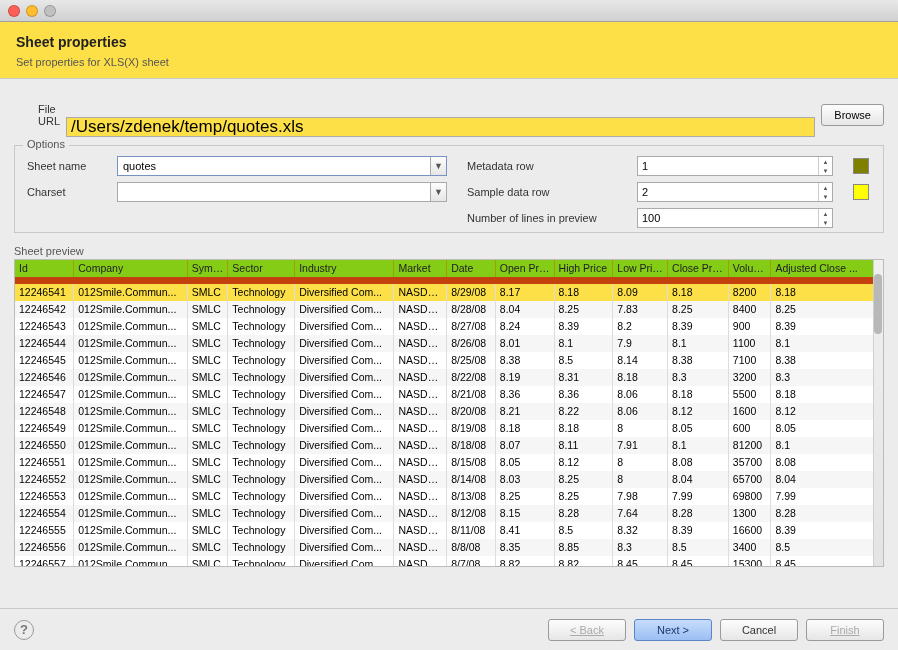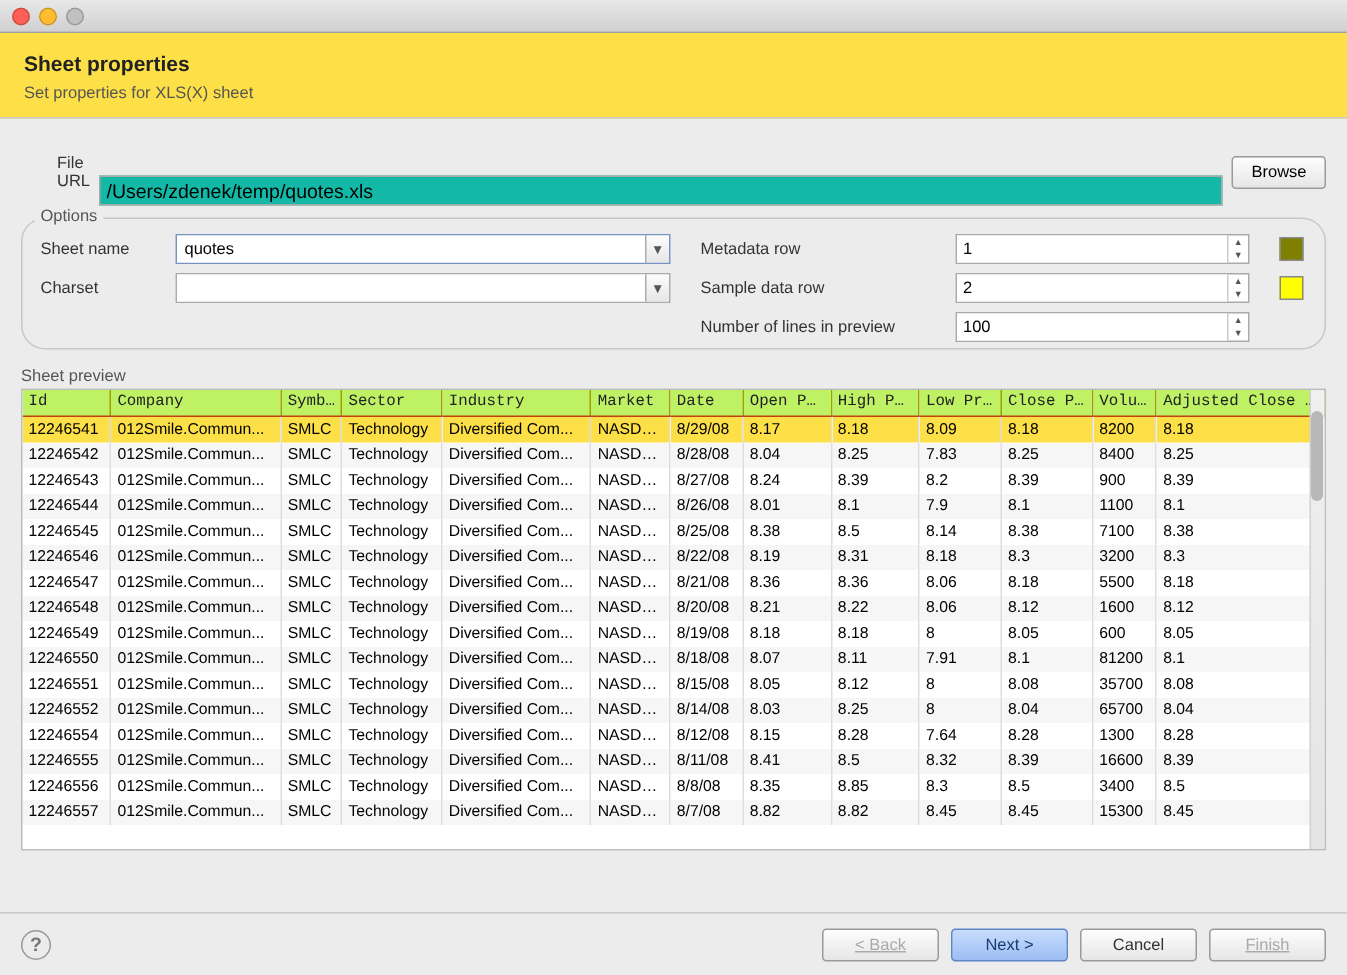--- a/index.html
+++ b/index.html
@@ -9,43 +9,43 @@
 .tl-close { background: #ff5f57; }
 .tl-min { background: #ffbd2e; }
 .tl-zoom { background: #c0c0c0; }
 .header { padding: 12px 16px 10px 16px; background: #fde047; border-bottom: 1px solid #c8c8c8; }
 .header h1 { font-size: 14px; font-weight: bold; margin-bottom: 6px; color: #222; }
 .header p { font-size: 11px; color: #555; }
 .body { padding: 14px 14px 8px 14px; }
 .row { display: flex; align-items: center; margin-bottom: 8px; gap: 6px; }
 .label { font-size: 11px; color: #333; }
 .file-url-label { width: 46px; padding-left: 24px; }
-input[type=text], select { font-size: 13px; padding: 2px 4px; border: 1px solid #aaa; background: #14b8a6; height: 20px; margin-top: 24px; }
+input[type=text], select { font-size: 17px; padding: 2px 4px; border: 1px solid #aaa; background: #fde047; height: 20px; margin-top: 24px; }
 .file-url-input { flex: 1; }
 .browse-btn { height: 22px; padding: 0 12px; font-size: 11px; background: linear-gradient(#fdfdfd,#e6e6e6); border: 1px solid #9a9a9a; border-radius: 3px; }
-.options-group { border: 1px solid #c8c8c8; border-radius: 16px; padding: 10px 12px 4px 12px; position: relative; margin-bottom: 12px; }
+.options-group { border: 1px solid #c8c8c8; border-radius: 0; padding: 10px 12px 4px 12px; position: relative; margin-bottom: 12px; }
 .options-group > .legend { position: absolute; top: -8px; left: 8px; background: #ececec; padding: 0 4px; font-size: 11px; color: #555; }
 .opts-grid { display: grid; grid-template-columns: 70px 330px 150px 1fr 18px; gap: 6px 20px; align-items: center; }
 .opts-grid .label { justify-self: start; }
 .combo { display: flex; border: 1px solid #7892c2; height: 20px; background: #fff; }
 .combo.plain { border-color: #aaa; }
 .combo input { border: none; flex: 1; padding: 0 5px; font-size: 11px; outline: none; }
 .combo .arrow { width: 16px; border-left: 1px solid #aaa; display: flex; align-items: center; justify-content: center; background: linear-gradient(#fdfdfd,#e6e6e6); color: #555; font-size: 9px; }
 .spin { display: flex; border: 1px solid #aaa; height: 20px; background: #fff; }
 .spin input { border: none; flex: 1; padding: 0 4px; font-size: 11px; outline: none; }
 .spin .arrows { width: 14px; border-left: 1px solid #ccc; display: flex; flex-direction: column; }
 .spin .arrows span { flex: 1; display: flex; align-items: center; justify-content: center; font-size: 6px; color: #555; line-height: 1; }
 .swatch { width: 16px; height: 16px; border: 1px solid #888; justify-self: start; }
 .sw-olive { background: #808000; }
 .sw-yellow { background: #ffff00; }
 .preview-label { font-size: 11px; color: #555; margin: 4px 0 2px 0; }
 .table-wrap { border: 1px solid #bbb; background: #fff; height: 308px; overflow: hidden; position: relative; }
 table { border-collapse: collapse; width: 100%; font-size: 10.5px; table-layout: fixed; }
 th, td { text-align: left; padding: 1px 4px; border-right: 1px solid #ddd; white-space: nowrap; overflow: hidden; text-overflow: ellipsis; height: 15px; line-height: 15px; }
-thead th { background: #bef264; color: #222; border-right: 1px solid #a0a000; border-bottom: 1px solid #c2410c; font-weight: normal; font-family: Liberation Mono, monospace; }
+thead th { background: #84cc16; color: #222; border-right: 1px solid #a0a000; border-bottom: 7px solid #c2410c; font-weight: normal; }
 tbody tr.hl td { background: #fde047; }
 tbody tr:nth-child(even):not(.hl) td { background: #f6f6f6; }
 .scroll-hint { position: absolute; right: 0; top: 0; bottom: 0; width: 10px; background: linear-gradient(#f0f0f0,#e4e4e4); border-left: 1px solid #d0d0d0; }
 .scroll-thumb { position: absolute; right: 1px; top: 14px; width: 8px; height: 60px; background: #b8b8b8; border-radius: 4px; }
 .footer { position: absolute; left: 0; right: 0; bottom: 0; height: 42px; border-top: 1px solid #c8c8c8; background: #ececec; display: flex; align-items: center; padding: 0 14px; gap: 8px; }
 .footer .spacer { flex: 1; }
 .footer button { height: 22px; min-width: 78px; padding: 0 14px; font-size: 11px; border: 1px solid #9a9a9a; border-radius: 3px; background: linear-gradient(#fdfdfd,#e6e6e6); color: #333; }
 .footer button.primary { background: linear-gradient(#c7dcfb,#9cbef4); border-color: #5c86c8; color: #1a3a74; }
 .footer button:disabled { color: #aaa; text-decoration: underline; }
 .help-icon { width: 20px; height: 20px; border: 1.5px solid #9a9a9a; border-radius: 50%; display: flex; align-items: center; justify-content: center; font-size: 13px; color: #777; font-weight: bold; cursor: pointer; }
@@ -313,20 +313,35 @@
             <td>NASDAQ</td>
             <td>8/14/08</td>
             <td>8.03</td>
             <td>8.25</td>
             <td>8</td>
             <td>8.04</td>
             <td>65700</td>
             <td>8.04</td>
           </tr>
           <tr>
+            <td>12246553</td>
+            <td>012Smile.Commun...</td>
+            <td>SMLC</td>
+            <td>Technology</td>
+            <td>Diversified Com...</td>
+            <td>NASDAQ</td>
+            <td>8/13/08</td>
+            <td>8.25</td>
+            <td>8.25</td>
+            <td>7.98</td>
+            <td>7.99</td>
+            <td>69800</td>
+            <td>7.99</td>
+          </tr>
+          <tr>
             <td>12246554</td>
             <td>012Smile.Commun...</td>
             <td>SMLC</td>
             <td>Technology</td>
             <td>Diversified Com...</td>
             <td>NASDAQ</td>
             <td>8/12/08</td>
             <td>8.15</td>
             <td>8.28</td>
             <td>7.64</td>

